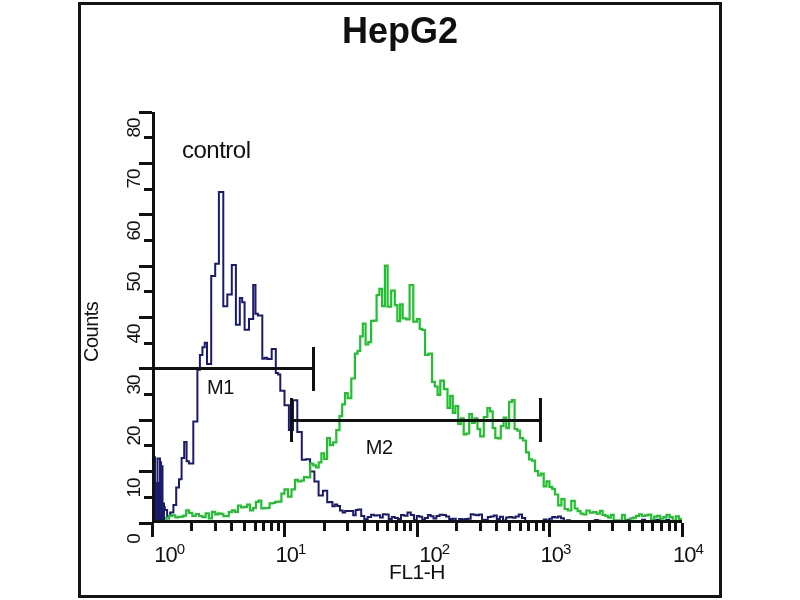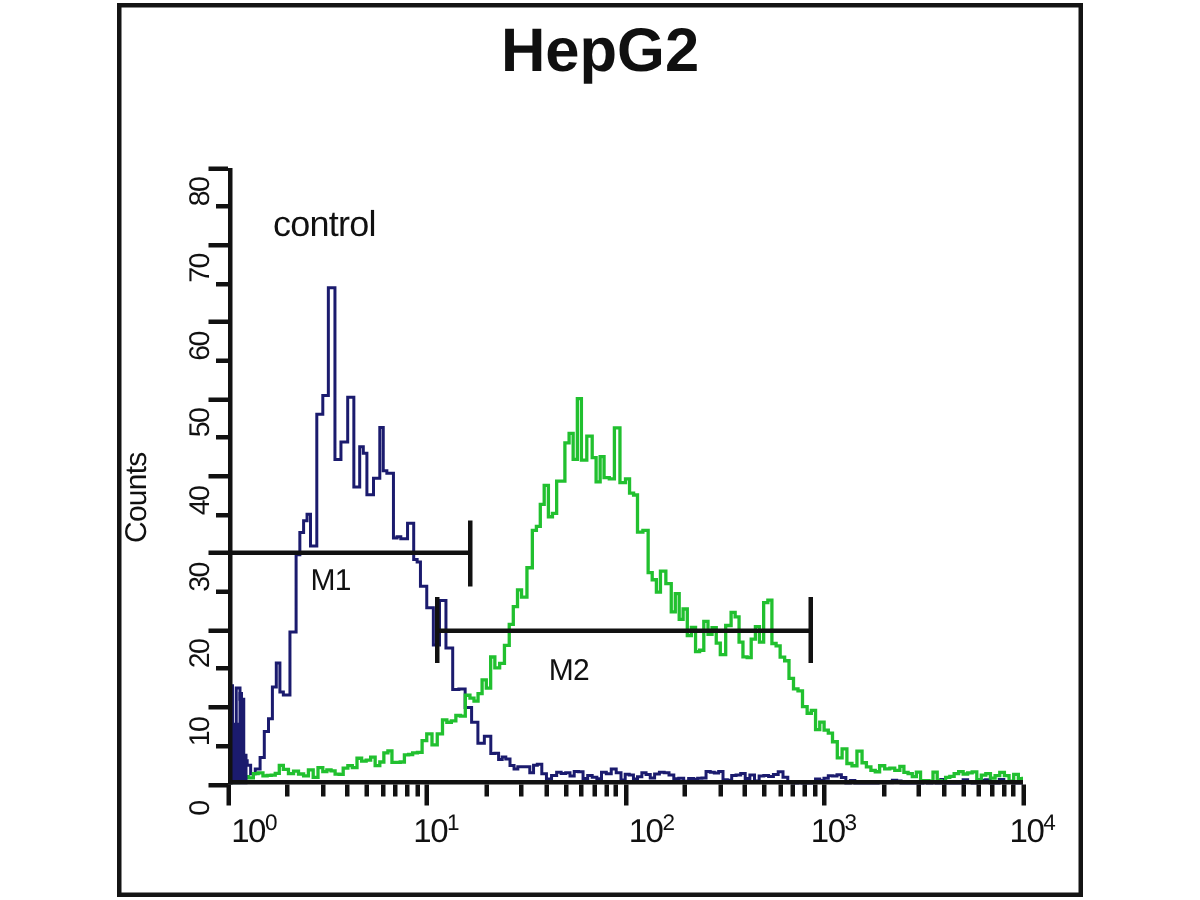--- a/index.html
+++ b/index.html
@@ -1,18 +1,18 @@
 <!DOCTYPE html>
 <html><head>
 <meta charset="utf-8">
 <style>
   html,body{margin:0;padding:0;background:#ffffff;}
   body{width:800px;height:600px;font-family:"Liberation Sans",sans-serif;overflow:hidden;}
   #frame{position:absolute;left:78px;top:2px;width:644px;height:596px;border:3px solid #141414;box-sizing:border-box;background:#fff;}
-  #title{position:absolute;left:78px;top:10px;width:644px;text-align:center;font-size:41px;font-weight:bold;color:#101010;letter-spacing:0px;}
+  #title{position:absolute;left:78px;top:10px;width:644px;text-align:center;font-size:36px;font-weight:bold;color:#101010;letter-spacing:0px;}
   #plot-area{position:absolute;left:152px;top:112px;width:530px;height:411px;}
   #plot-box{position:absolute;left:0;top:0;width:100%;height:100%;border-left:3px solid #111;border-bottom:3px solid #111;box-sizing:border-box;}
   .axis-cap{position:absolute;background:#111;}
   #ylabel{position:absolute;left:-72px;top:250px;transform:rotate(-90deg);transform-origin:left top;font-size:20px;color:#111;white-space:nowrap;letter-spacing:-0.5px;}
   #xlabel{position:absolute;left:0;top:448px;width:530px;text-align:center;font-size:21px;color:#111;letter-spacing:-0.5px;}
   .ytick-label{position:absolute;font-size:19px;color:#111;white-space:nowrap;transform:rotate(-90deg);transform-origin:right center;text-align:center;letter-spacing:-1px;}
   .xtick-label{position:absolute;font-size:22px;color:#111;white-space:nowrap;letter-spacing:-1px;}
   .xtick-label sup{font-size:15px;}
   .gate-label{position:absolute;font-size:20px;color:#111;letter-spacing:-0.5px;}
   #control-label{position:absolute;left:30px;top:24px;font-size:24px;color:#111;letter-spacing:-0.5px;}
@@ -21,20 +21,21 @@
 </head>
 <body>
 
 <div id="frame"></div>
 
 <div id="title">HepG2</div>
 
 <div id="plot-area">
   <div id="plot-box"></div>
   <div id="ylabel">Counts</div>
+  <div id="xlabel">FL1-H</div>
   <div id="control-label">control</div>
   <svg id="chart-svg" width="530" height="411" viewBox="0 0 530 411">
       <g>
         <path d="M 0.0 407.8 L 2.8 407.8 L 2.8 383.4 L 5.5 383.4 L 5.5 346.6 L 8.0 346.6 L 8.0 354.2 L 10.5 354.2 L 10.5 395.2 L 12.8 395.2 L 12.8 398.1 L 15.1 398.1 L 15.1 403.9 L 18.2 403.9 L 18.2 400.6 L 21.4 400.6 L 21.4 393.0 L 24.2 393.0 L 24.2 375.6 L 27.0 375.6 L 27.0 367.2 L 29.6 367.2 L 29.6 346.0 L 32.2 346.0 L 32.2 330.0 L 34.6 330.0 L 34.6 349.3 L 36.9 349.3 L 36.9 351.4 L 41.3 351.4 L 41.3 309.4 L 45.4 309.4 L 45.4 257.8 L 47.9 257.8 L 47.9 243.0 L 50.4 243.0 L 50.4 235.2 L 52.7 235.2 L 52.7 230.8 L 55.0 230.8 L 55.0 252.0 L 59.2 252.0 L 59.2 164.1 L 63.2 164.1 L 63.2 151.7 L 66.9 151.7 L 66.9 79.9 L 71.3 79.9 L 71.3 194.3 L 75.3 194.3 L 75.3 182.6 L 79.8 182.6 L 79.8 152.9 L 83.9 152.9 L 83.9 212.7 L 87.8 212.7 L 87.8 185.9 L 90.2 185.9 L 90.2 190.2 L 92.6 190.2 L 92.6 217.8 L 97.0 217.8 L 97.0 206.9 L 101.2 206.9 L 101.2 173.0 L 103.5 173.0 L 103.5 201.8 L 105.9 201.8 L 105.9 203.5 L 110.3 203.5 L 110.3 246.7 L 112.7 246.7 L 112.7 245.8 L 115.2 245.8 L 115.2 247.1 L 119.7 247.1 L 119.7 236.9 L 123.8 236.9 L 123.8 261.0 L 126.1 261.0 L 126.1 262.6 L 128.3 262.6 L 128.3 278.8 L 132.5 278.8 L 132.5 293.2 L 136.9 293.2 L 136.9 318.0 L 141.0 318.0 L 141.0 288.3 L 145.3 288.3 L 145.3 320.0 L 149.8 320.0 L 149.8 347.7 L 153.9 347.7 L 153.9 347.3 L 158.1 347.3 L 158.1 359.6 L 162.4 359.6 L 162.4 369.5 L 166.6 369.5 L 166.6 383.5 L 170.9 383.5 L 170.9 378.8 L 175.2 378.8 L 175.2 390.3 L 177.8 390.3 L 177.8 390.1 L 180.4 390.1 L 180.4 394.3 L 182.8 394.3 L 182.8 392.6 L 185.2 392.6 L 185.2 394.0 L 188.0 394.0 L 188.0 398.4 L 190.7 398.4 L 190.7 400.6 L 193.2 400.6 L 193.2 399.1 L 195.7 399.1 L 195.7 399.1 L 198.5 399.1 L 198.5 399.1 L 201.2 399.1 L 201.2 403.2 L 203.7 403.2 L 203.7 398.1 L 206.2 398.1 L 206.2 397.5 L 209.2 397.5 L 209.2 403.9 L 212.3 403.9 L 212.3 407.3 L 215.7 407.3 L 215.7 405.0 L 219.1 405.0 L 219.1 402.8 L 222.1 402.8 L 222.1 403.6 L 225.1 403.6 L 225.1 403.2 L 228.0 403.2 L 228.0 405.4 L 230.8 405.4 L 230.8 402.3 L 233.7 402.3 L 233.7 402.5 L 236.7 402.5 L 236.7 407.0 L 239.8 407.0 L 239.8 405.0 L 242.8 405.0 L 242.8 406.1 L 245.9 406.1 L 245.9 407.1 L 249.0 407.1 L 249.0 402.9 L 252.2 402.9 L 252.2 403.8 L 255.5 403.8 L 255.5 400.6 L 258.8 400.6 L 258.8 403.1 L 262.0 403.1 L 262.0 408.0 L 264.8 408.0 L 264.8 404.1 L 267.5 404.1 L 267.5 404.7 L 270.3 404.7 L 270.3 407.4 L 273.0 407.4 L 273.0 405.9 L 275.9 405.9 L 275.9 403.1 L 278.7 403.1 L 278.7 404.3 L 281.5 404.3 L 281.5 406.6 L 284.4 406.6 L 284.4 404.0 L 287.6 404.0 L 287.6 402.8 L 290.8 402.8 L 290.8 403.1 L 294.0 403.1 L 294.0 404.6 L 297.2 404.6 L 297.2 407.1 L 300.5 407.1 L 300.5 406.8 L 303.8 406.8 L 303.8 408.9 L 307.1 408.9 L 307.1 407.0 L 310.4 407.0 L 310.4 407.5 L 313.1 407.5 L 313.1 406.9 L 315.9 406.9 L 315.9 406.7 L 318.7 406.7 L 318.7 402.3 L 321.5 402.3 L 321.5 402.8 L 324.2 402.8 L 324.2 403.3 L 327.1 403.3 L 327.1 402.4 L 330.0 402.4 L 330.0 407.8 L 332.9 407.8 L 332.9 408.1 L 335.8 408.1 L 335.8 405.0 L 338.7 405.0 L 338.7 404.6 L 341.8 404.6 L 341.8 403.6 L 344.8 403.6 L 344.8 407.0 L 347.9 407.0 L 347.9 404.7 L 351.0 404.7 L 351.0 408.6 L 354.1 408.6 L 354.1 405.4 L 357.2 405.4 L 357.2 405.0 L 360.4 405.0 L 360.4 405.7 L 363.6 405.7 L 363.6 404.4 L 366.8 404.4 L 366.8 402.5 L 370.0 402.5 L 370.0 406.1 L 373.2 406.1 L 373.2 409.3 L 376.4 409.3 L 376.4 410.6 L 379.6 410.6 L 379.6 410.0 L 382.9 410.0 L 382.9 410.8 L 386.1 410.8 L 386.1 411.0 L 388.9 411.0 L 388.9 409.5 L 391.7 409.5 L 391.7 407.4 L 394.5 407.4 L 394.5 408.4 L 397.3 408.4 L 397.3 406.8 L 400.2 406.8 L 400.2 405.1 L 403.0 405.1 L 403.0 405.4 L 406.0 405.4 L 406.0 404.5 L 408.9 404.5 L 408.9 406.3 L 411.9 406.3 L 411.9 411.0 L 414.9 411.0 L 414.9 408.3 L 417.9 408.3 L 417.9 411.0 L 420.8 411.0 L 420.8 410.9 L 424.0 410.9 L 424.0 411.0 L 427.1 411.0 L 427.1 411.0 L 430.3 411.0 L 430.3 411.0 L 433.4 411.0 L 433.4 409.1 L 436.6 409.1 L 436.6 409.6 L 439.7 409.6 L 439.7 409.8 L 442.9 409.8 L 442.9 408.1 L 445.8 408.1 L 445.8 408.7 L 448.7 408.7 L 448.7 411.0 L 451.6 411.0 L 451.6 411.0 L 454.5 411.0 L 454.5 411.0 L 457.5 411.0 L 457.5 411.0 L 460.4 411.0 L 460.4 411.0 L 463.3 411.0 L 463.3 409.5 L 466.2 409.5 L 466.2 411.0 L 469.2 411.0 L 469.2 409.9 L 472.2 409.9 L 472.2 411.0 L 475.2 411.0 L 475.2 407.7 L 478.2 407.7 L 478.2 411.0 L 481.1 411.0 L 481.1 411.0 L 484.1 411.0 L 484.1 411.0 L 487.1 411.0 L 487.1 411.0 L 490.1 411.0 L 490.1 407.8 L 493.1 407.8 L 493.1 409.1 L 496.1 409.1 L 496.1 411.0 L 499.1 411.0 L 499.1 408.9 L 502.1 408.9 L 502.1 408.1 L 505.1 408.1 L 505.1 407.8 L 508.1 407.8 L 508.1 411.0 L 511.1 411.0 L 511.1 411.0 L 514.2 411.0 L 514.2 407.7 L 517.2 407.7 L 517.2 409.9 L 520.4 409.9 L 520.4 409.0 L 523.6 409.0 L 523.6 410.4 L 526.8 410.4 L 526.8 411.0 L 530.0 411.0 L 530.0 411.0" fill="none" stroke="#1b1b6e" stroke-width="2.0" stroke-linejoin="miter"></path>
       </g>
       <g>
         <path d="M 0.0 408.1 L 3.5 408.1 L 3.5 409.7 L 7.0 409.7 L 7.0 408.1 L 10.5 408.1 L 10.5 405.8 L 13.7 405.8 L 13.7 406.6 L 16.9 406.6 L 16.9 403.8 L 20.1 403.8 L 20.1 403.3 L 23.3 403.3 L 23.3 405.3 L 26.1 405.3 L 26.1 404.9 L 28.8 404.9 L 28.8 404.7 L 31.5 404.7 L 31.5 403.6 L 34.2 403.6 L 34.2 398.3 L 36.9 398.3 L 36.9 400.9 L 40.3 400.9 L 40.3 403.8 L 43.7 403.8 L 43.7 402.1 L 47.0 402.1 L 47.0 404.0 L 50.4 404.0 L 50.4 405.2 L 53.6 405.2 L 53.6 401.3 L 56.8 401.3 L 56.8 406.3 L 60.0 406.3 L 60.0 399.8 L 63.2 399.8 L 63.2 402.4 L 65.9 402.4 L 65.9 401.3 L 68.7 401.3 L 68.7 401.9 L 71.4 401.9 L 71.4 404.1 L 74.1 404.1 L 74.1 404.2 L 76.8 404.2 L 76.8 400.1 L 79.9 400.1 L 79.9 398.4 L 82.9 398.4 L 82.9 399.8 L 86.0 399.8 L 86.0 393.5 L 89.1 393.5 L 89.1 395.4 L 92.1 395.4 L 92.1 394.8 L 95.1 394.8 L 95.1 392.7 L 98.1 392.7 L 98.1 398.4 L 101.2 398.4 L 101.2 396.0 L 103.9 396.0 L 103.9 389.9 L 106.6 389.9 L 106.6 388.6 L 109.3 388.6 L 109.3 396.3 L 112.0 396.3 L 112.0 396.2 L 114.8 396.2 L 114.8 396.0 L 117.6 396.0 L 117.6 391.3 L 120.4 391.3 L 120.4 391.0 L 123.1 391.0 L 123.1 389.9 L 126.3 389.9 L 126.3 389.6 L 129.4 389.6 L 129.4 381.7 L 132.5 381.7 L 132.5 377.3 L 136.0 377.3 L 136.0 384.6 L 139.5 384.6 L 139.5 377.3 L 143.0 377.3 L 143.0 367.9 L 145.9 367.9 L 145.9 369.5 L 148.9 369.5 L 148.9 368.6 L 151.9 368.6 L 151.9 365.0 L 155.0 365.0 L 155.0 365.4 L 158.2 365.4 L 158.2 351.5 L 161.3 351.5 L 161.3 353.4 L 164.0 353.4 L 164.0 355.4 L 166.7 355.4 L 166.7 350.4 L 169.4 350.4 L 169.4 341.3 L 172.2 341.3 L 172.2 346.8 L 175.1 346.8 L 175.1 326.0 L 177.9 326.0 L 177.9 333.2 L 181.1 333.2 L 181.1 330.3 L 184.3 330.3 L 184.3 318.2 L 187.5 318.2 L 187.5 304.2 L 190.2 304.2 L 190.2 292.4 L 193.0 292.4 L 193.0 281.2 L 195.7 281.2 L 195.7 286.1 L 199.3 286.1 L 199.3 266.5 L 202.9 266.5 L 202.9 241.6 L 205.6 241.6 L 205.6 238.9 L 208.2 238.9 L 208.2 224.3 L 210.8 224.3 L 210.8 211.6 L 213.6 211.6 L 213.6 232.5 L 216.3 232.5 L 216.3 230.2 L 219.1 230.2 L 219.1 208.8 L 221.8 208.8 L 221.8 208.7 L 224.6 208.7 L 224.6 183.2 L 227.4 183.2 L 227.4 176.9 L 230.1 176.9 L 230.1 194.2 L 232.9 194.2 L 232.9 153.7 L 235.6 153.7 L 235.6 194.7 L 239.2 194.7 L 239.2 178.7 L 242.8 178.7 L 242.8 193.1 L 245.4 193.1 L 245.4 209.2 L 248.1 209.2 L 248.1 192.4 L 250.7 192.4 L 250.7 206.4 L 254.2 206.4 L 254.2 207.3 L 257.6 207.3 L 257.6 173.2 L 261.3 173.2 L 261.3 209.7 L 265.0 209.7 L 265.0 207.2 L 267.7 207.2 L 267.7 216.8 L 270.4 216.8 L 270.4 218.0 L 273.0 218.0 L 273.0 242.8 L 276.6 242.8 L 276.6 241.6 L 280.1 241.6 L 280.1 269.8 L 282.8 269.8 L 282.8 274.5 L 285.6 274.5 L 285.6 282.8 L 288.3 282.8 L 288.3 268.7 L 291.9 268.7 L 291.9 277.1 L 295.5 277.1 L 295.5 295.9 L 298.2 295.9 L 298.2 283.8 L 300.8 283.8 L 300.8 300.9 L 303.4 300.9 L 303.4 294.0 L 306.2 294.0 L 306.2 311.8 L 308.9 311.8 L 308.9 306.3 L 311.7 306.3 L 311.7 322.4 L 314.4 322.4 L 314.4 321.5 L 317.2 321.5 L 317.2 302.2 L 320.0 302.2 L 320.0 310.9 L 322.7 310.9 L 322.7 306.4 L 325.5 306.4 L 325.5 316.8 L 328.2 316.8 L 328.2 324.4 L 331.8 324.4 L 331.8 305.0 L 335.4 305.0 L 335.4 296.2 L 338.1 296.2 L 338.1 299.3 L 340.7 299.3 L 340.7 316.1 L 343.3 316.1 L 343.3 325.9 L 346.1 325.9 L 346.1 326.4 L 348.8 326.4 L 348.8 314.1 L 351.6 314.1 L 351.6 305.7 L 354.3 305.7 L 354.3 316.1 L 357.1 316.1 L 357.1 289.8 L 359.9 289.8 L 359.9 288.1 L 362.6 288.1 L 362.6 317.0 L 365.4 317.0 L 365.4 318.6 L 368.1 318.6 L 368.1 326.1 L 371.1 326.1 L 371.1 328.5 L 374.0 328.5 L 374.0 340.3 L 377.0 340.3 L 377.0 347.3 L 380.0 347.3 L 380.0 348.6 L 383.0 348.6 L 383.0 359.1 L 386.1 359.1 L 386.1 363.5 L 388.9 363.5 L 388.9 361.6 L 391.7 361.6 L 391.7 374.4 L 394.5 374.4 L 394.5 369.4 L 397.4 369.4 L 397.4 374.8 L 400.2 374.8 L 400.2 376.8 L 403.0 376.8 L 403.0 382.5 L 406.2 382.5 L 406.2 393.3 L 409.4 393.3 L 409.4 387.2 L 412.6 387.2 L 412.6 397.0 L 416.0 397.0 L 416.0 398.5 L 419.3 398.5 L 419.3 388.8 L 422.7 388.8 L 422.7 396.5 L 425.6 396.5 L 425.6 399.2 L 428.6 399.2 L 428.6 401.6 L 431.5 401.6 L 431.5 402.5 L 434.4 402.5 L 434.4 398.5 L 437.8 398.5 L 437.8 400.6 L 441.2 400.6 L 441.2 400.1 L 444.5 400.1 L 444.5 401.6 L 447.9 401.6 L 447.9 398.9 L 450.6 398.9 L 450.6 402.9 L 453.4 402.9 L 453.4 403.8 L 456.2 403.8 L 456.2 405.7 L 458.9 405.7 L 458.9 402.8 L 461.7 402.8 L 461.7 408.4 L 464.4 408.4 L 464.4 408.4 L 467.2 408.4 L 467.2 408.7 L 470.0 408.7 L 470.0 402.8 L 472.8 402.8 L 472.8 408.5 L 475.6 408.5 L 475.6 409.4 L 478.4 409.4 L 478.4 406.3 L 481.2 406.3 L 481.2 405.6 L 484.1 405.6 L 484.1 403.8 L 487.1 403.8 L 487.1 402.4 L 490.1 402.4 L 490.1 404.0 L 493.1 404.0 L 493.1 403.3 L 496.1 403.3 L 496.1 402.6 L 499.2 402.6 L 499.2 407.7 L 502.2 407.7 L 502.2 404.7 L 505.2 404.7 L 505.2 403.8 L 508.3 403.8 L 508.3 406.7 L 511.4 406.7 L 511.4 405.1 L 514.5 405.1 L 514.5 402.9 L 517.6 402.9 L 517.6 405.1 L 520.7 405.1 L 520.7 408.8 L 523.8 408.8 L 523.8 404.3 L 526.9 404.3 L 526.9 407.1 L 530.0 407.1 L 530.0 405.9" fill="none" stroke="#21c02f" stroke-width="2.2" stroke-linejoin="miter"></path>
       </g>
       <path d="M 0 411 L 0 344.2125 L 4 344.2125 L 4 369.9 L 7 369.9 L 7 349.35 L 10 349.35 L 10 390.45 L 13 390.45 L 13 411 Z" fill="#1b1b6e"></path>
     </svg>

